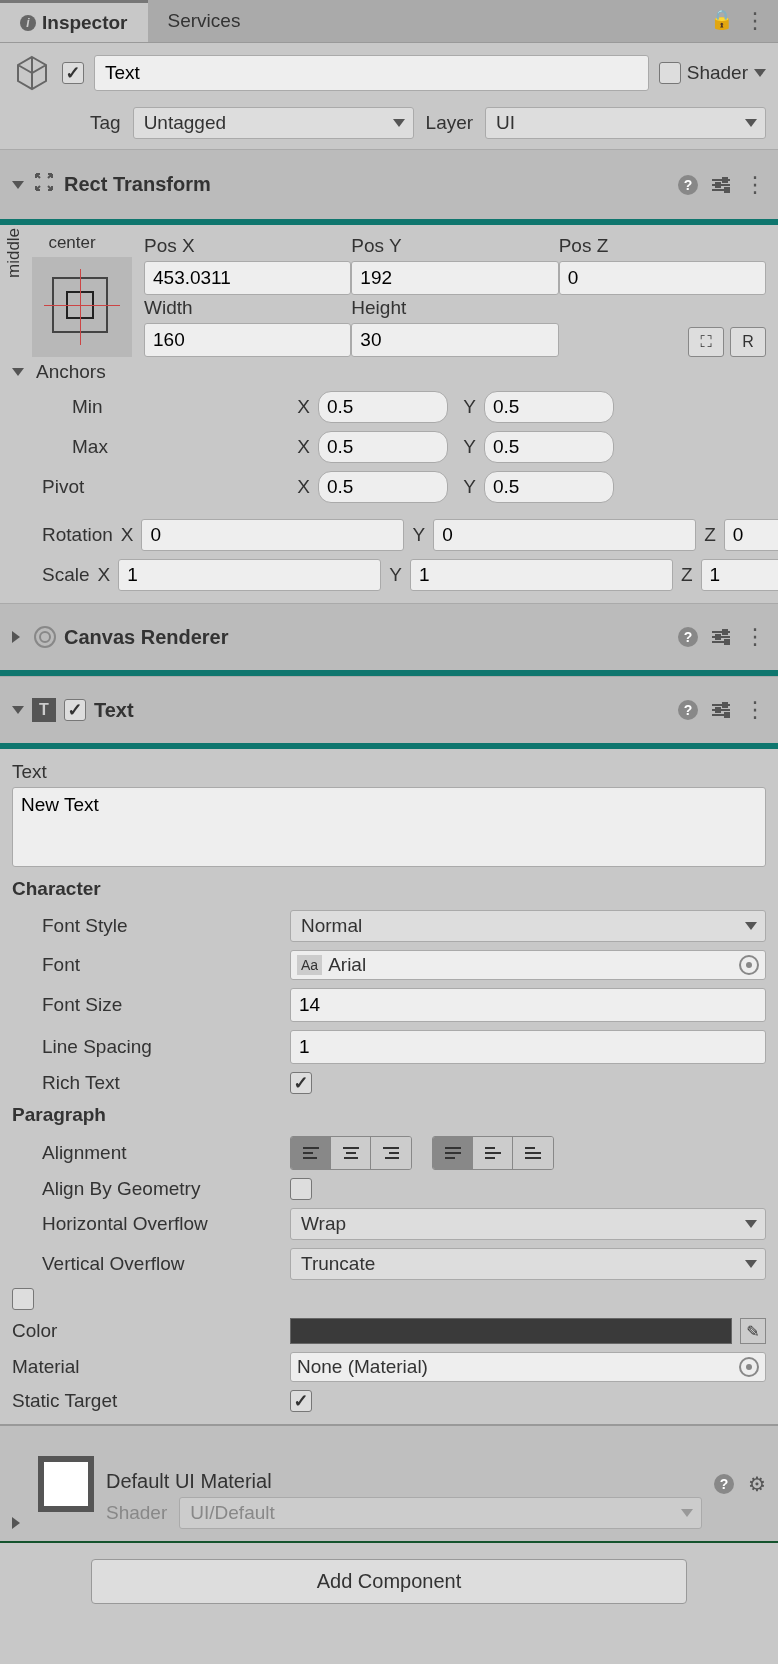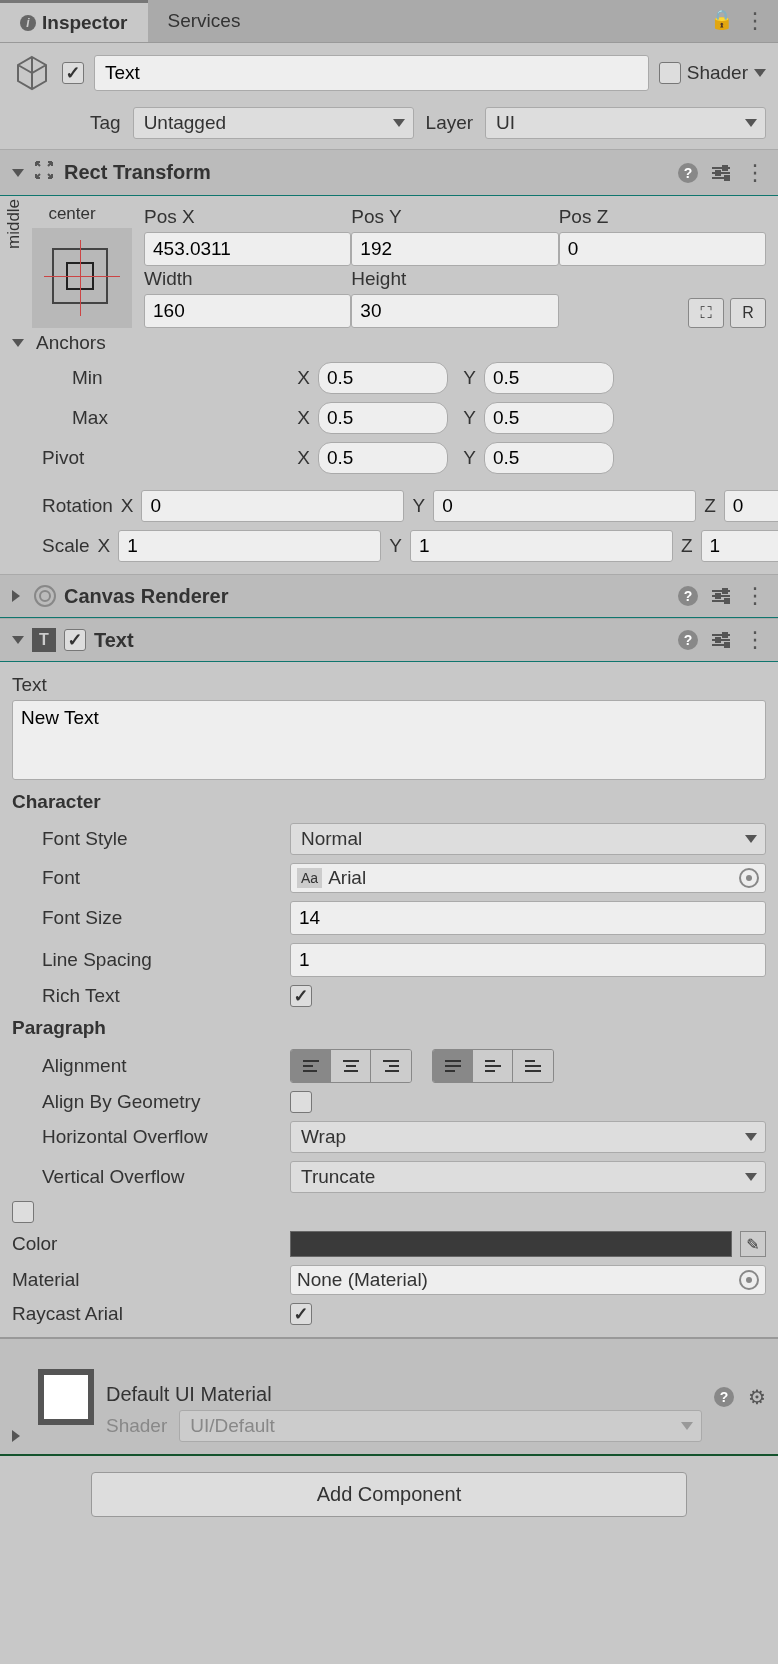--- a/index.html
+++ b/index.html
@@ -9,21 +9,21 @@
 .tab.active { background: #c8c8c8; border-top: 3px solid #777; font-weight: bold; }
 .tab-icon { width: 16px; height: 16px; background: #666; border-radius: 50%; display: inline-flex; align-items: center; justify-content: center; color: #ccc; font-size: 12px; font-weight: bold; font-style: italic; }
 .tab-right { margin-left: auto; display: flex; gap: 10px; padding: 8px 12px; }
 .header-row { display: flex; align-items: center; padding: 10px 12px; gap: 10px; }
 .cube-icon { width: 40px; height: 40px; }
 .name-input { flex: 1; background: #eee; border: 1px solid #aaa; padding: 6px 10px; font-size: 19px; border-radius: 3px; }
 .static-cb { display: flex; align-items: center; gap: 6px; }
 .tag-layer-row { display: flex; align-items: center; padding: 4px 12px 10px 90px; gap: 12px; }
 .dropdown { position: relative; background: #ddd; border: 1px solid #aaa; padding: 4px 28px 4px 10px; border-radius: 3px; font-size: 19px; min-width: 150px; }
 .dropdown::after { content: ""; position: absolute; right: 8px; top: 50%; transform: translateY(-50%); border-left: 6px solid transparent; border-right: 6px solid transparent; border-top: 8px solid #555; }
-.section-header { display: flex; align-items: center; padding: 8px 12px; background: #bbb; border-top: 1px solid #aaa; border-bottom: 1px solid #0f766e; gap: 8px; }
+.section-header { display: flex; align-items: center; padding: 20px 12px; background: #bbb; border-top: 1px solid #aaa; border-bottom: 6px solid #0f766e; gap: 8px; }
 .foldout { border-left: 6px solid transparent; border-right: 6px solid transparent; border-top: 8px solid #555; }
 .foldout.closed { border-top: 6px solid transparent; border-bottom: 6px solid transparent; border-left: 8px solid #555; }
 .section-title { font-weight: bold; font-size: 20px; flex: 1; }
 .section-icons { display: flex; gap: 14px; align-items: center; }
 .help-icon { width: 20px; height: 20px; border-radius: 50%; background: #888; color: #fff; display: inline-flex; align-items: center; justify-content: center; font-weight: bold; font-size: 14px; }
 .menu-dots { font-size: 22px; color: #555; }
 .comp-body { padding: 8px 12px; }
 .anchor-box { display: flex; gap: 12px; }
 .anchor-widget { width: 120px; }
 .anchor-label-top { text-align: center; font-size: 17px; padding-bottom: 4px; }
@@ -349,21 +349,21 @@
       <div class="eyedrop">✎</div>
     </div>
   <div class="row">
       <span class="row-label">Material</span>
       <div class="font-field">
         <span>None (Material)</span>
         <span class="picker-btn"></span>
       </div>
     </div>
   <div class="row">
-      <span class="row-label">Raycast Arial</span>
+      <span class="row-label">Static Target</span>
       <div class="checkbox checked"></div>
     </div>
 </div>
 
 <div class="material-box">
   <span class="foldout closed" style="align-self:flex-end;"></span>
   <div class="mat-swatch"></div>
   <div class="mat-info">
     <div class="mat-title">Default UI Material</div>
     <div class="shader-row">

